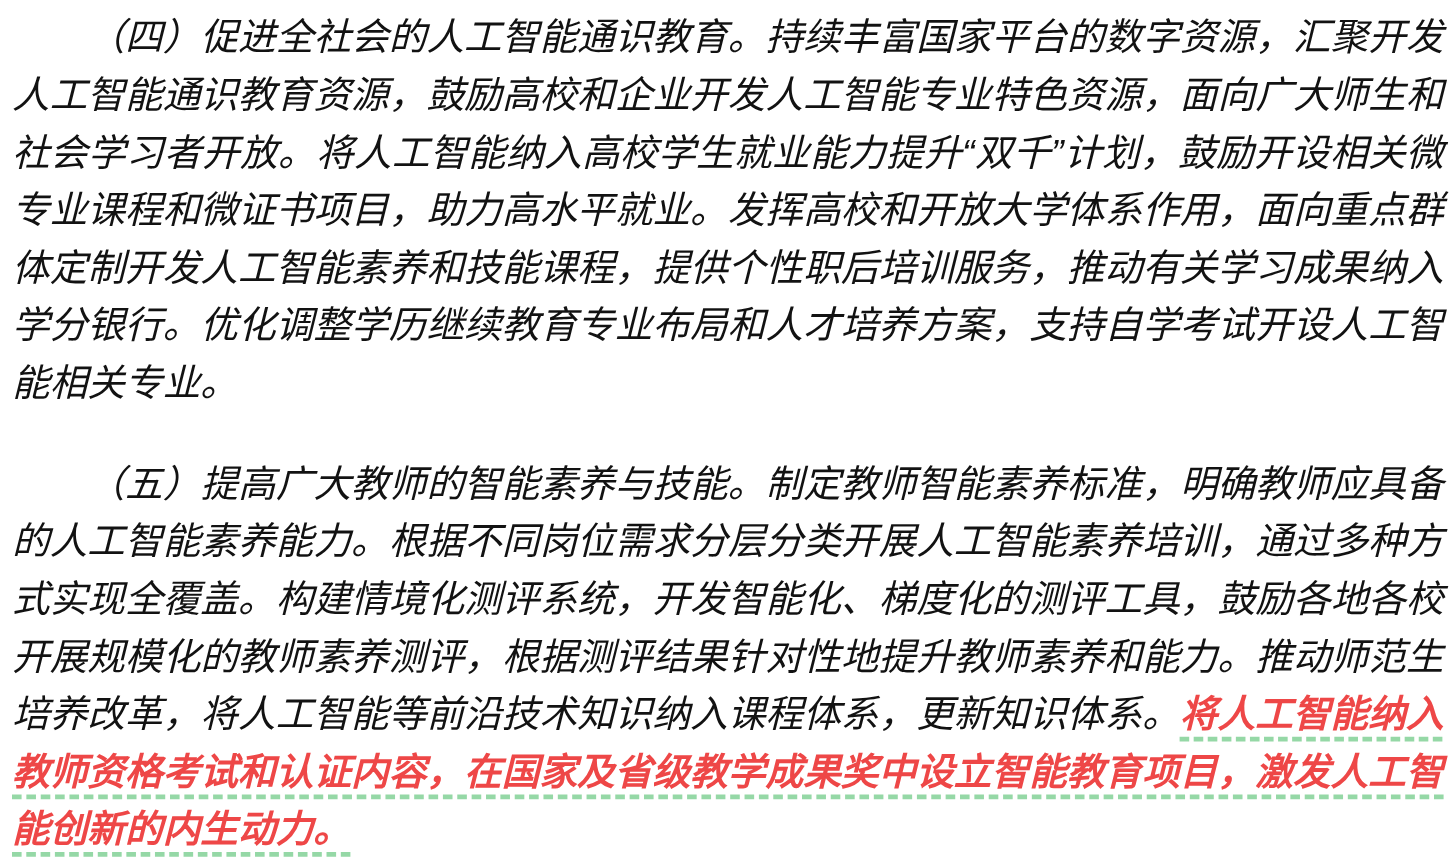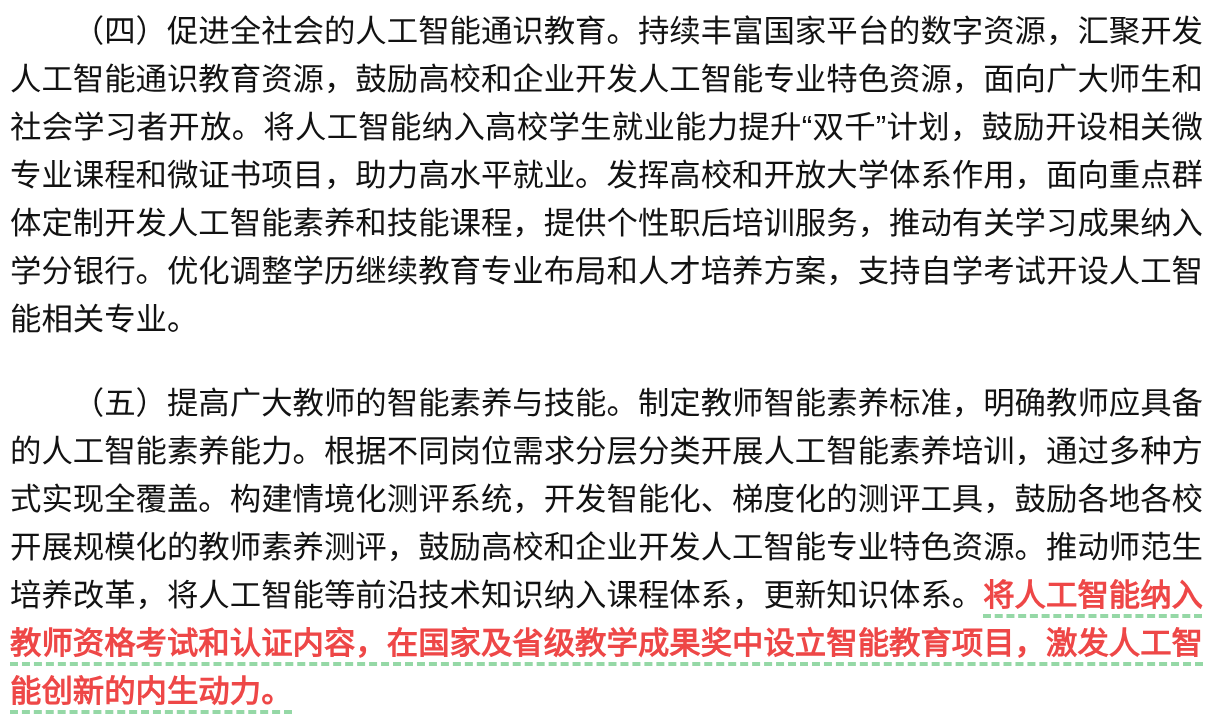--- a/index.html
+++ b/index.html
@@ -19,34 +19,35 @@
     padding:8px 10px 0 10px;
     font-size:31.4px;
     line-height:48px;
     letter-spacing:0;
   }
   .para{
     text-indent:2em;
     text-align:justify;
     text-justify:inter-ideograph;
     word-break:break-all;
+    font-style:italic;
   }
   .para + .para{
     margin-top:36px;
   }
   .highlight{
     color:var(--highlight-color);
     font-weight:700;
     text-decoration-line:underline;
     text-decoration-style:dashed;
     text-decoration-color:var(--underline-color);
     text-decoration-thickness:4px;
     text-underline-offset:8px;
   }
 </style>
 </head>
 <body>
 
 <div class="document">
   <p class="para">（四）促进全社会的人工智能通识教育。持续丰富国家平台的数字资源，汇聚开发人工智能通识教育资源，鼓励高校和企业开发人工智能专业特色资源，面向广大师生和社会学习者开放。将人工智能纳入高校学生就业能力提升“双千”计划，鼓励开设相关微专业课程和微证书项目，助力高水平就业。发挥高校和开放大学体系作用，面向重点群体定制开发人工智能素养和技能课程，提供个性职后培训服务，推动有关学习成果纳入学分银行。优化调整学历继续教育专业布局和人才培养方案，支持自学考试开设人工智能相关专业。</p>
 
-  <p class="para"><span>（五）提高广大教师的智能素养与技能。制定教师智能素养标准，明确教师应具备的人工智能素养能力。根据不同岗位需求分层分类开展人工智能素养培训，通过多种方式实现全覆盖。构建情境化测评系统，开发智能化、梯度化的测评工具，鼓励各地各校开展规模化的教师素养测评，鼓励高校和企业开发人工智能专业特色资源。推动师范生培养改革，将人工智能等前沿技术知识纳入课程体系，更新知识体系。</span><span class="highlight">将人工智能纳入教师资格考试和认证内容，在国家及省级教学成果奖中设立智能教育项目，激发人工智能创新的内生动力。</span></p>
+  <p class="para"><span>（五）提高广大教师的智能素养与技能。制定教师智能素养标准，明确教师应具备的人工智能素养能力。根据不同岗位需求分层分类开展人工智能素养培训，通过多种方式实现全覆盖。构建情境化测评系统，开发智能化、梯度化的测评工具，鼓励各地各校开展规模化的教师素养测评，根据测评结果针对性地提升教师素养和能力。推动师范生培养改革，将人工智能等前沿技术知识纳入课程体系，更新知识体系。</span><span class="highlight">将人工智能纳入教师资格考试和认证内容，在国家及省级教学成果奖中设立智能教育项目，激发人工智能创新的内生动力。</span></p>
 </div>
 
 </body></html>

